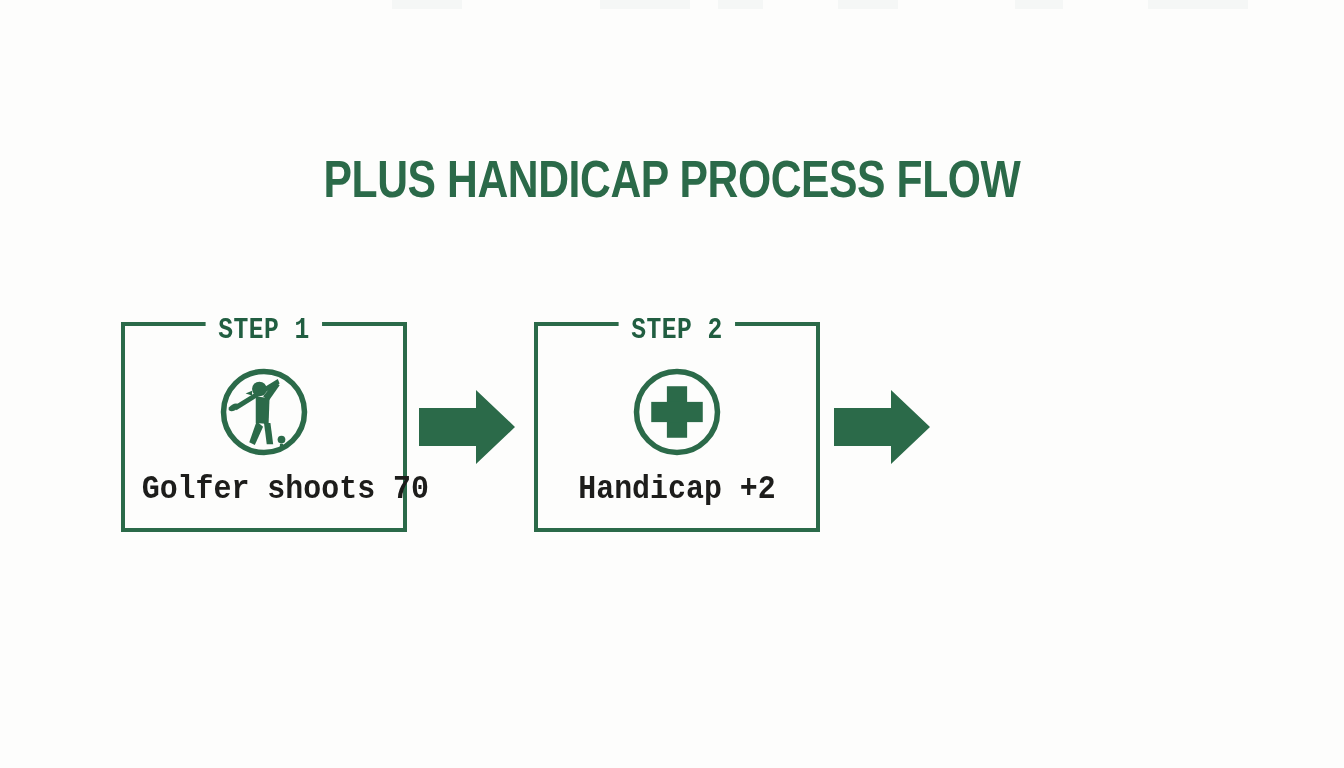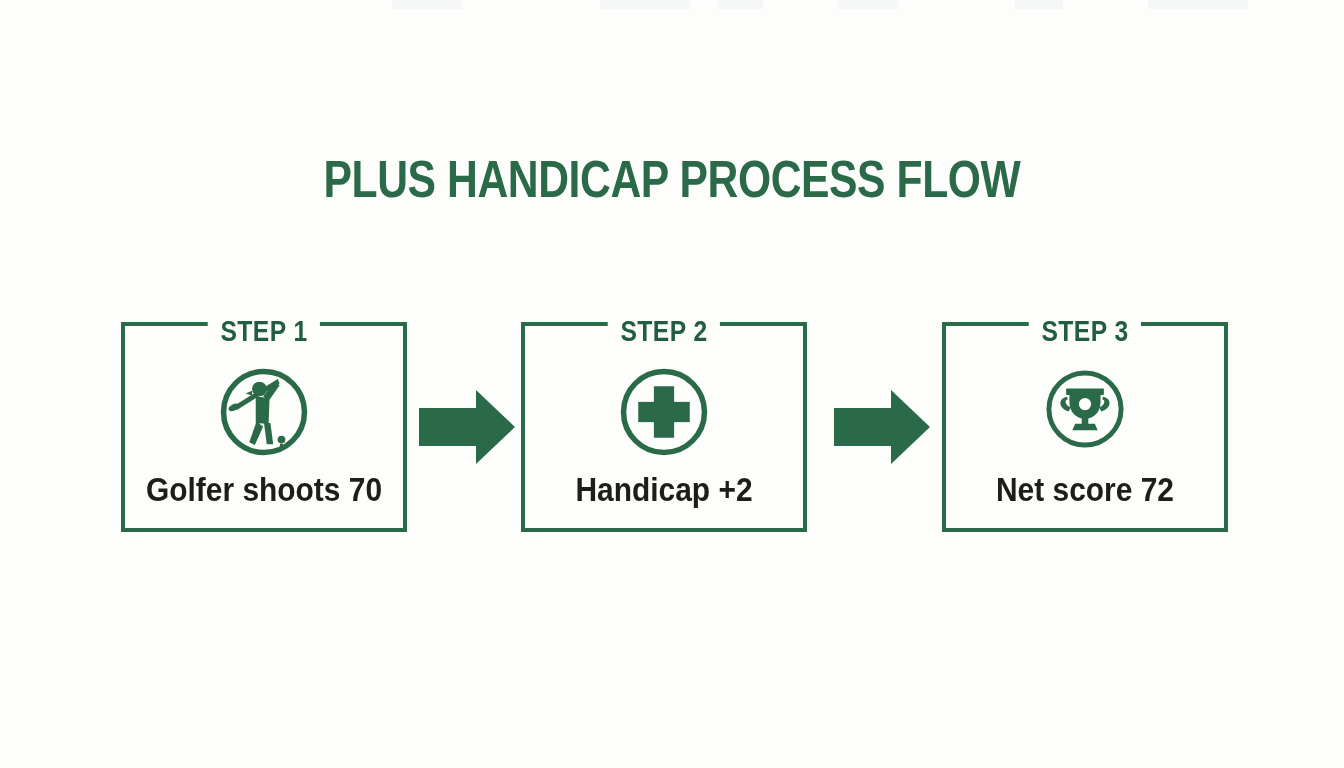--- a/index.html
+++ b/index.html
@@ -42,22 +42,22 @@
     white-space:nowrap;
   }
 
   .step-box{
     position:absolute;
     top:322px;
     width:286px;height:210px;
     border:4px solid var(--green);
     background:transparent;
   }
-  .step-box.b1{left:121px;}
-  .step-box.b2{left:521px;}
+  .step-box.b1{left:121px;font-family:Liberation Mono, monospace;}
+  .step-box.b2{left:534px;font-family:Liberation Mono, monospace;}
   .step-box.b3{left:942px;}
 
   .step-label{
     position:absolute;
     top:-13px;left:50%;
     transform:translateX(-50%) scaleX(0.85);
     transform-origin:center;
     background:var(--bg);
     padding:0 15px;
     font-size:29px;line-height:36px;
@@ -150,32 +150,14 @@
     </div>
     <div class="caption">Handicap +2</div>
   </div>
 
   <div class="flow-arrow a2">
     <svg viewBox="0 0 96 74" aria-hidden="true">
       <polygon points="0,18 57,18 57,0 96,37 57,74 57,56 0,56" fill="#2b6a49"></polygon>
     </svg>
   </div>
 
-  <div class="step-box b3">
-    <div class="step-label">STEP 3</div>
-    <div class="icon-circle">
-      <svg viewBox="0 0 100 100" aria-hidden="true">
-        <circle cx="50" cy="50" r="44" fill="none" stroke="#2b6a49" stroke-width="6"></circle>
-        <g fill="#2b6a49">
-          <rect x="27" y="25" width="46" height="8" rx="1"></rect>
-          <path d="M31,33 h38 v8 c0,13 -8,21 -19,21 c-11,0 -19,-8 -19,-21 Z"></path>
-          <path d="M28,35 C17,37 17,49 30,53 L33,48 C25,45 25,39 29,38 Z"></path>
-          <path d="M72,35 C83,37 83,49 70,53 L67,48 C75,45 75,39 71,38 Z"></path>
-          <rect x="46" y="60" width="8" height="9"></rect>
-          <path d="M38,68 h24 l3.5,8 h-31 Z"></path>
-        </g>
-        <circle cx="50" cy="44" r="7.5" fill="#fdfdfc"></circle>
-      </svg>
-    </div>
-    <div class="caption">Net score 72</div>
-  </div>
 
 </div>
 
 </body></html>

